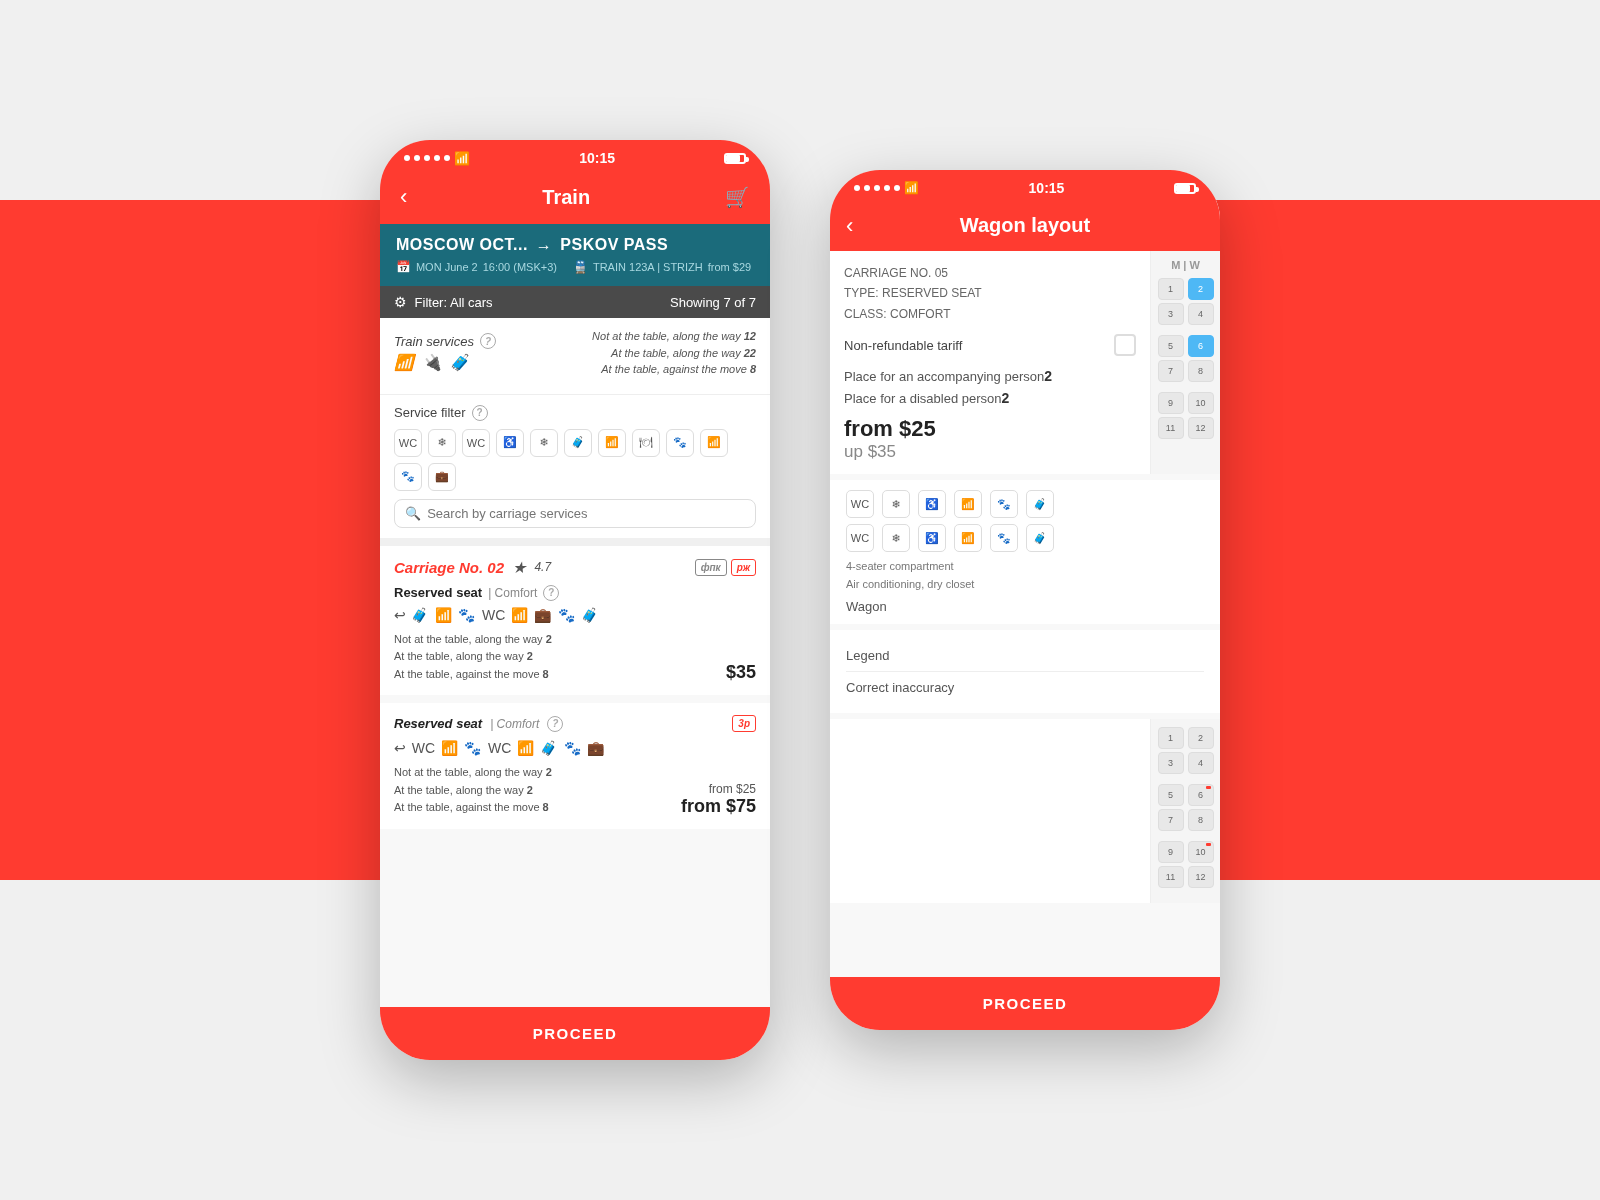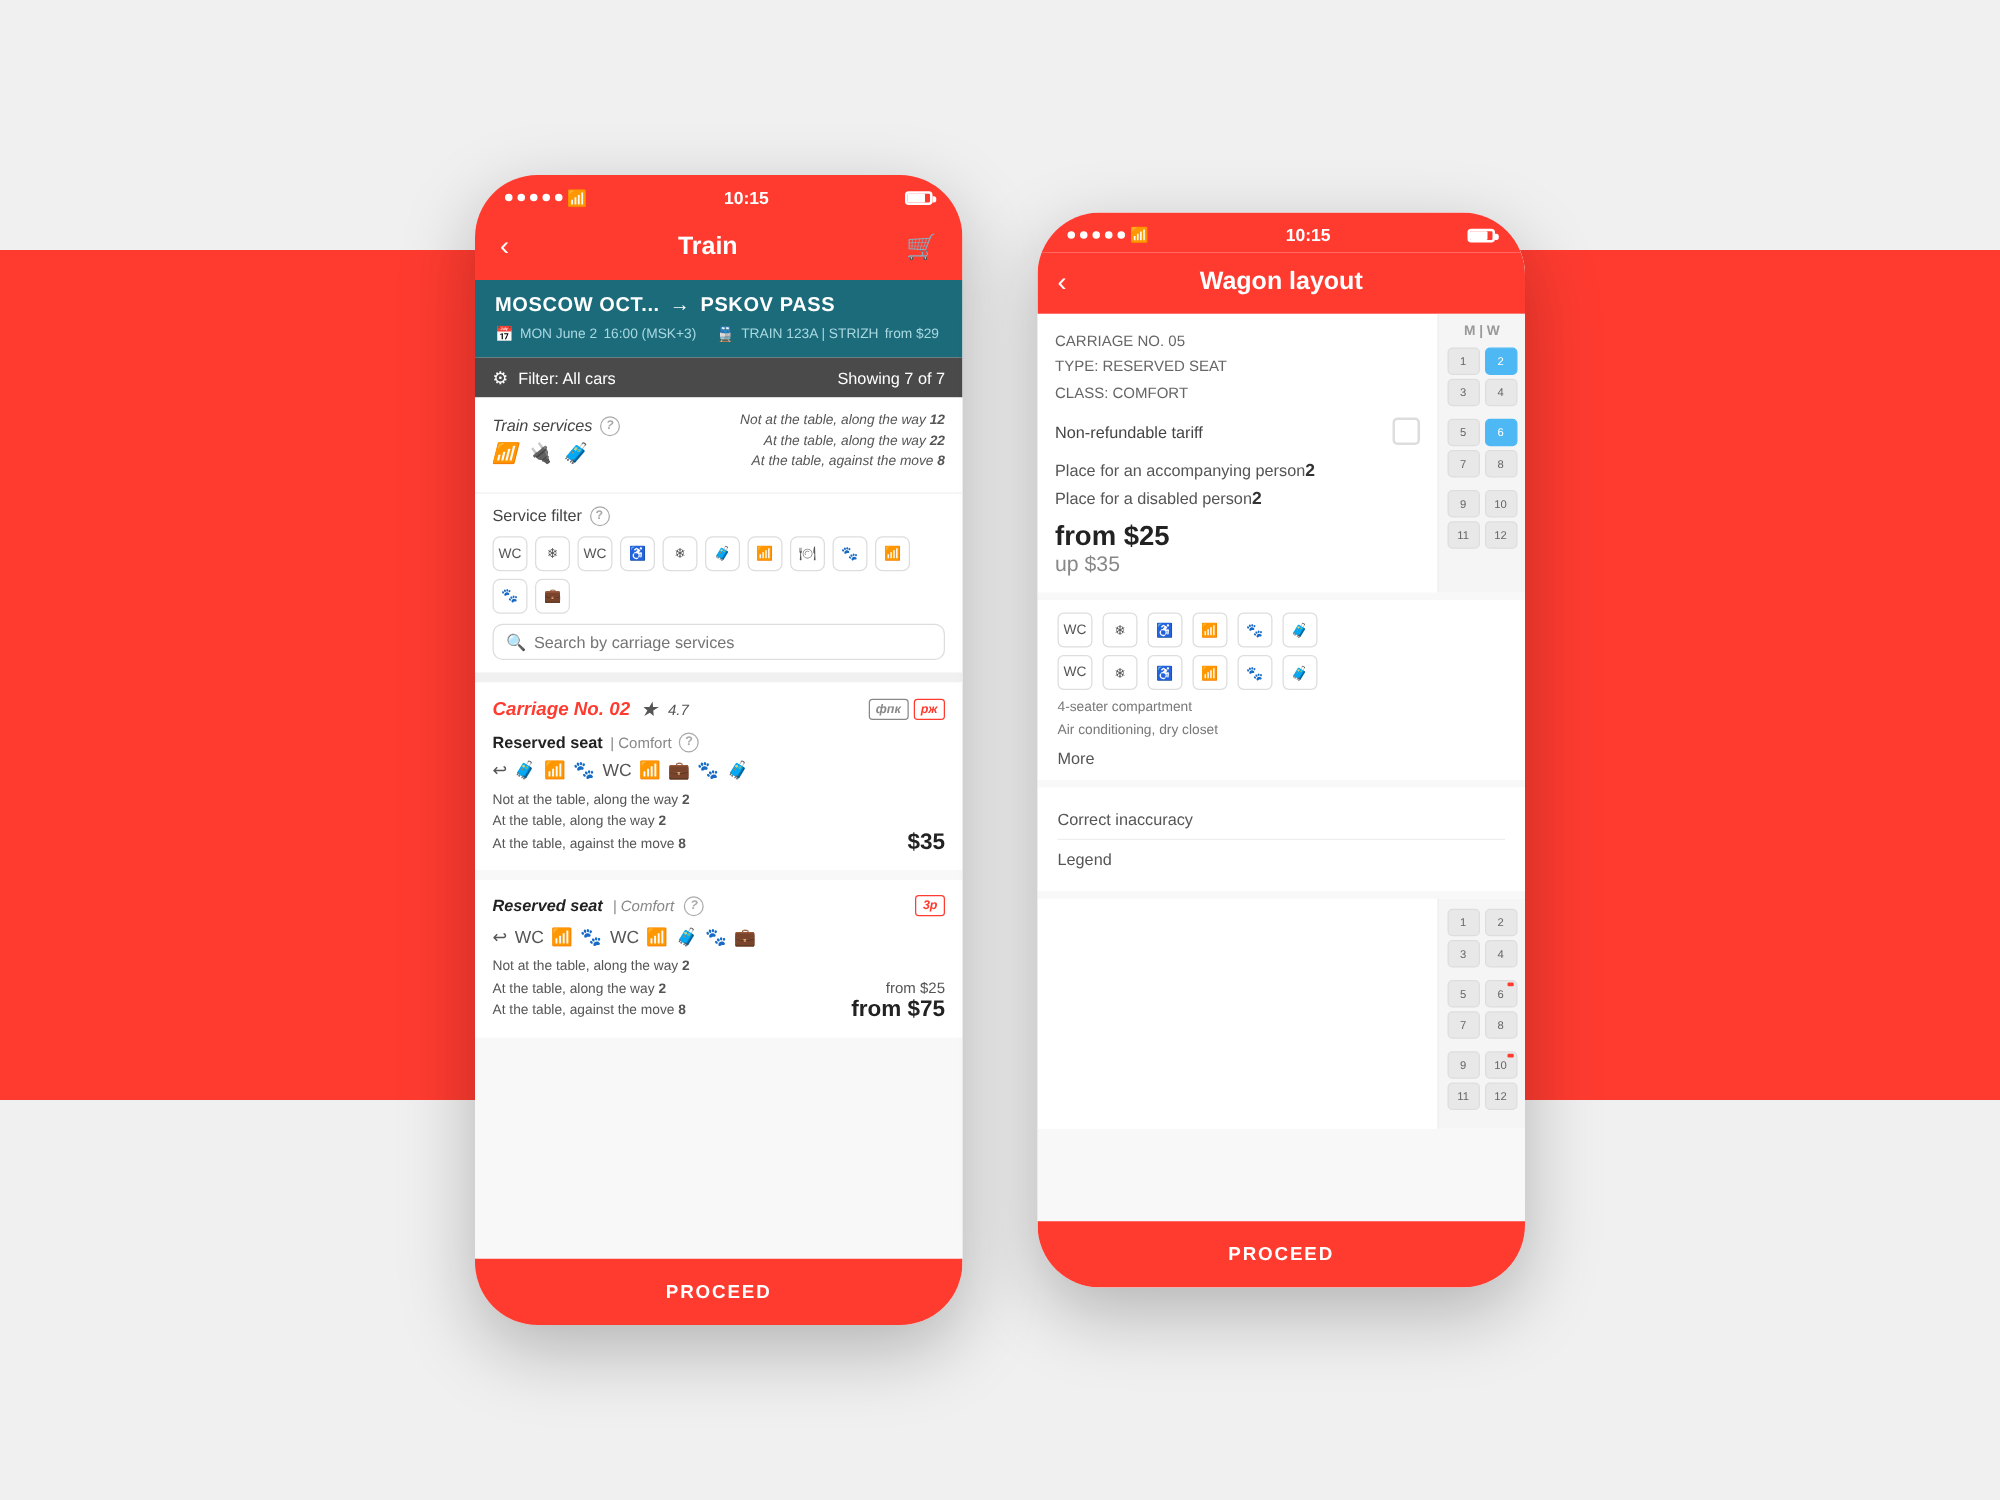--- a/index.html
+++ b/index.html
@@ -639,26 +639,26 @@
       <div class="svc-icons-row">
         <div class="svc-icon-box">WC</div>
         <div class="svc-icon-box">❄</div>
         <div class="svc-icon-box">♿</div>
         <div class="svc-icon-box">📶</div>
         <div class="svc-icon-box">🐾</div>
         <div class="svc-icon-box">🧳</div>
       </div>
       <div class="svc-desc">4-seater compartment</div>
       <div class="svc-desc">Air conditioning, dry closet</div>
-      <div class="more-link">More</div>
+      <div class="more-link">Wagon</div>
     </div>
 
     <div class="legend-section">
+      <div class="legend-item">Legend</div>
       <div class="legend-item">Correct inaccuracy</div>
-      <div class="legend-item">Legend</div>
     </div>
 
     <div style="display:flex;background:#fff;margin-top:6px;">
       <div style="flex:1;padding:12px;"></div>
       <div style="width:70px;background:#f5f5f5;border-left:1px solid #eee;padding:8px 6px;display:flex;flex-direction:column;align-items:center;gap:3px;">
         <div style="display:flex;gap:4px;">
           <div class="seat-box">1</div>
           <div class="seat-box">2</div>
         </div>
         <div style="display:flex;gap:4px;">

